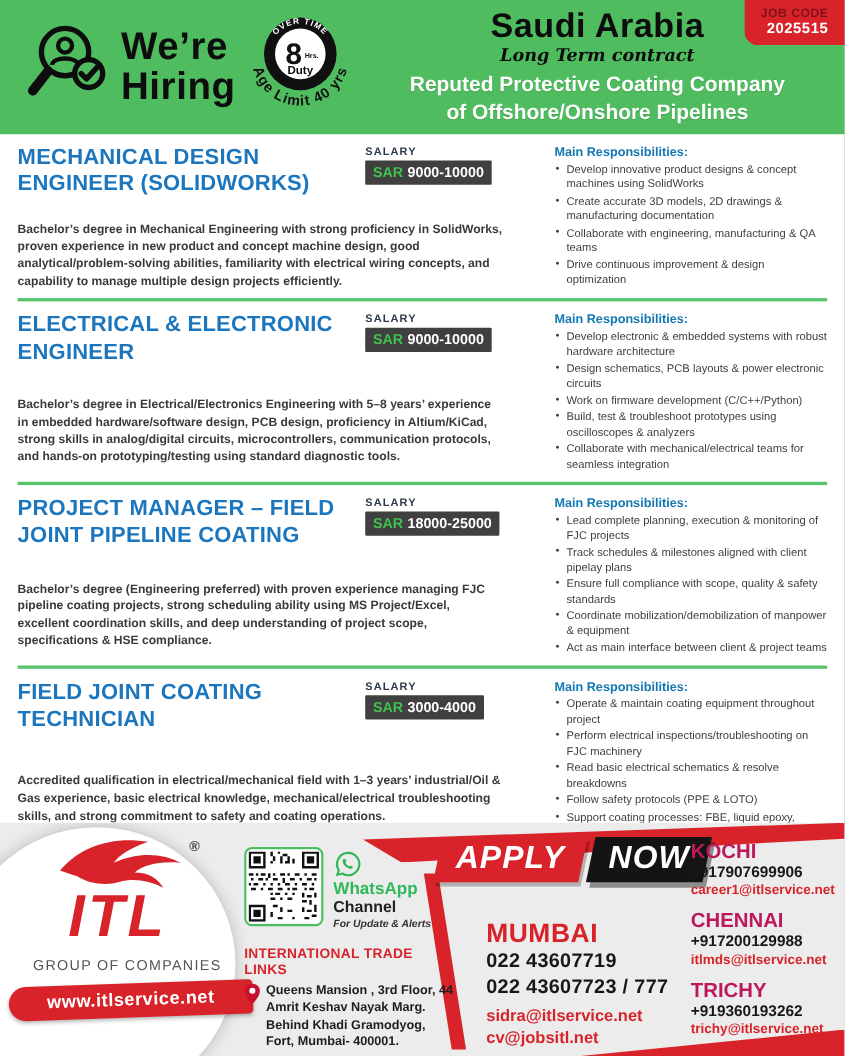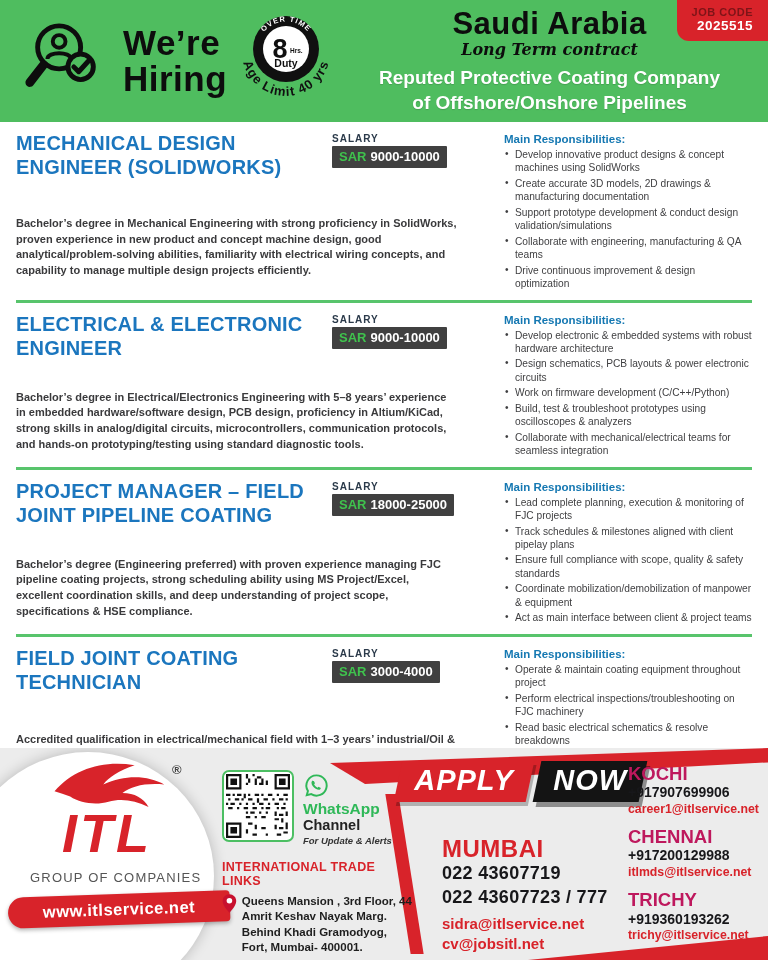--- a/index.html
+++ b/index.html
@@ -1,21 +1,21 @@
 <!DOCTYPE html>
 <html><head>
 <meta charset="utf-8">
 <style>
   * { box-sizing: border-box; margin: 0; padding: 0; }
   body { margin:0; background:#888; font-family:"Liberation Sans","DejaVu Sans",sans-serif; }
   .poster { position:relative; width:768px; height:960px; background:#fff; overflow:hidden; margin:0 auto; }
 
   
   .header { position:relative; height:122px; background:#4FBD5F; display:flex; align-items:center; padding:0 10px 0 22px; }
-  .hiring-group { display:flex; align-items:center; gap:15px; }
+  .hiring-group { display:flex; align-items:center; gap:2px; }
   .hiring-text { font-size:35px; font-weight:800; color:#0d0d0d; line-height:1.02; letter-spacing:.5px; }
   .badge-wrap { margin-left:4px; margin-top:4px; }
   .head-right { flex:1; display:flex; flex-direction:column; align-items:center; margin-top:2px; }
   .country { font-size:31px; font-weight:800; color:#0d0d0d; letter-spacing:.5px; line-height:1; }
   .contract { font-size:16px; font-style:italic; font-weight:600; color:#0d0d0d; font-family:"DejaVu Serif",serif; margin-top:1px; }
   .company { margin-top:7px; text-align:center; color:#fff; font-weight:800; font-size:19px; line-height:1.3; text-shadow:0 1px 1px rgba(0,0,0,.15); }
   .job-code { position:absolute; top:0; right:0; background:#D8232A; border-radius:0 0 0 12px; padding:6px 15px 8px; text-align:right; }
   .job-code-label { font-size:11px; font-weight:800; color:#7E1418; letter-spacing:.5px; }
   .job-code-value { font-size:13.5px; font-weight:800; color:#fff; letter-spacing:.5px; }
 
@@ -133,21 +133,20 @@
         <div class="salary-badge">
           <span class="sar">SAR</span><span>9000-10000</span>
         </div>
       </div>
       <p class="job-desc">Bachelor’s degree in Mechanical Engineering with strong proficiency in SolidWorks, proven experience in new product and concept machine design, good analytical/problem-solving abilities, familiarity with electrical wiring concepts, and capability to manage multiple design projects efficiently.</p>
       <div class="resp">
         <div class="resp-title">Main Responsibilities:</div>
         <ul>
           <li>Develop innovative product designs &amp; concept machines using SolidWorks</li>
           <li>Create accurate 3D models, 2D drawings &amp; manufacturing documentation</li>
-          <li>Support prototype development &amp; conduct design validation/simulations</li>
           <li>Collaborate with engineering, manufacturing &amp; QA teams</li>
           <li>Drive continuous improvement &amp; design optimization</li>
         </ul>
       </div>
     </section>
 
     <section class="job">
       <h2 class="job-title">ELECTRICAL &amp; ELECTRONIC ENGINEER</h2>
       <div class="salary">
         <div class="salary-label">SALARY</div>

